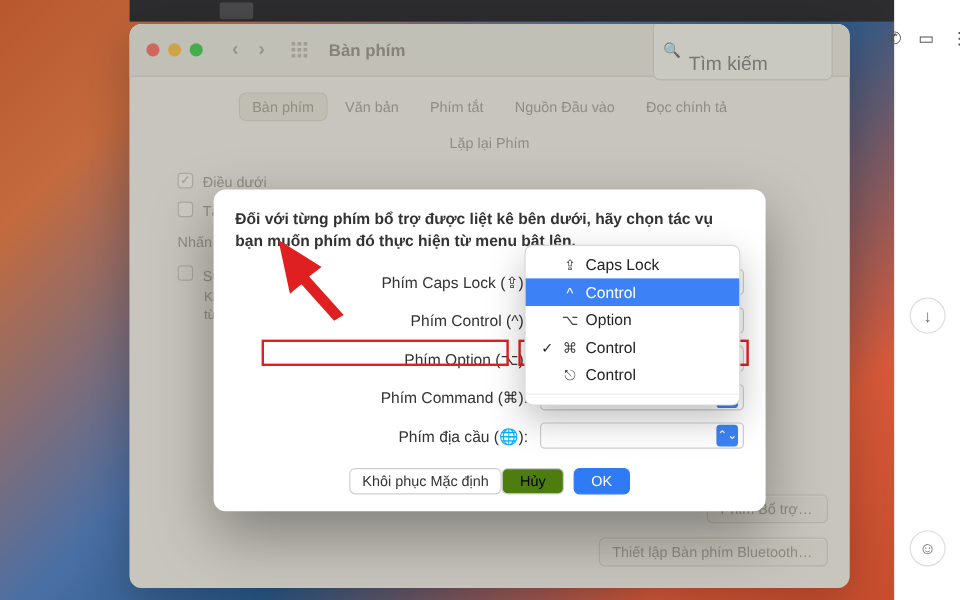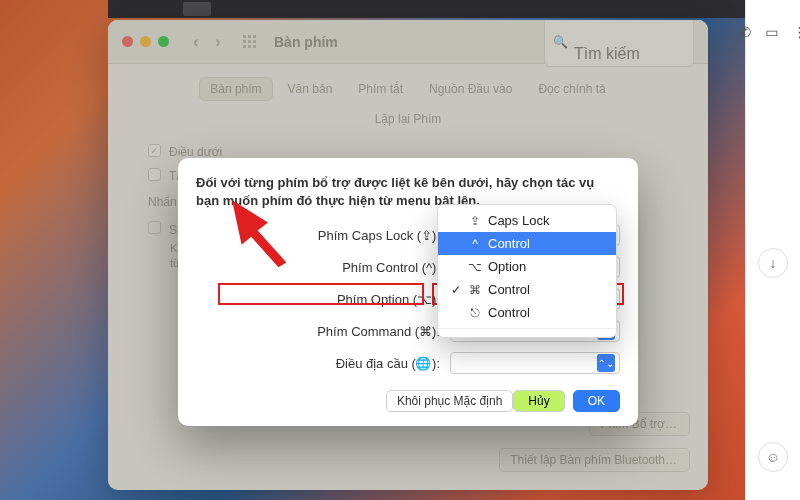--- a/index.html
+++ b/index.html
@@ -67,24 +67,24 @@
   font-size:13px; color:#333;
 }
 .sheet .intro { line-height:1.4; margin-bottom:14px;font-weight:bold; }
 .sheet .rows { display:grid; grid-template-columns: 1fr 170px; row-gap:10px; align-items:center; }
 .sheet .lbl { text-align:right; padding-right:10px; font-size:13px; color:#333; white-space:nowrap; }
 .sheet .sel {
   height:22px; border:1px solid #cfcfcf; border-radius:4px; background:#fff; font-size:12px;
   display:flex; align-items:center; justify-content:space-between; padding:0 4px 0 8px; color:#333;
 }
 .sheet .sel .end { width:18px; height:18px; border-radius:3px; background:#3c82f6; color:#fff; display:flex; align-items:center; justify-content:center; font-size:10px; }
-.sheet .footer { display:flex; justify-content:flex-end; align-items:center; margin-top:16px; }
+.sheet .footer { display:flex; justify-content:center; align-items:center; margin-top:16px; }
 .sheet .footer .restore { font-size:12px; color:#333; background:#fff; border:1px solid #cfcfcf; border-radius:5px; padding:3px 10px; }
 .sheet .footer .right { display:flex; gap:8px; }
-.sheet .footer .btn { font-size:12px; border-radius:5px; padding:3px 14px; border:1px solid #cfcfcf; background:#bef264; }
+.sheet .footer .btn { font-size:12px; border-radius:5px; padding:3px 14px; border:1px solid #cfcfcf; background:#4d7c0f; }
 .sheet .footer .btn.primary { background:#2f7bf5; border-color:#2f7bf5; color:#fff; }
 
 
 .popover {
   position:absolute; left:437px; top:204px; width:180px; background:#fff; border:1px solid #d9d9d9;
   border-radius:7px; box-shadow:0 12px 30px rgba(0,0,0,.25); padding:4px 0; font-size:13px; z-index:50;
 }
 .popover .opt { padding:4px 12px; display:flex; align-items:center; gap:6px; color:#222; }
 .popover .opt .sym { width:14px; text-align:center; font-size:12px; color:#444; }
 .popover .opt .chk { width:12px; text-align:center; font-size:12px; color:#222; }
@@ -199,21 +199,21 @@
         <span></span>
         <span class="end">⌃⌄</span>
       </div>
 
     <div class="lbl">Phím Command (⌘):</div>
     <div class="sel">
         <span></span>
         <span class="end">⌃⌄</span>
       </div>
 
-    <div class="lbl">Điều địa cầu (🌐):</div>
+    <div class="lbl">Phím địa cầu (🌐):</div>
     <div class="sel">
         <span></span>
         <span class="end">⌃⌄</span>
       </div>
   </div>
   <div class="footer">
     <button class="restore">Khôi phục Mặc định</button>
     <div class="right">
       <button class="btn">Hủy</button>
       <button class="btn primary">OK</button>

